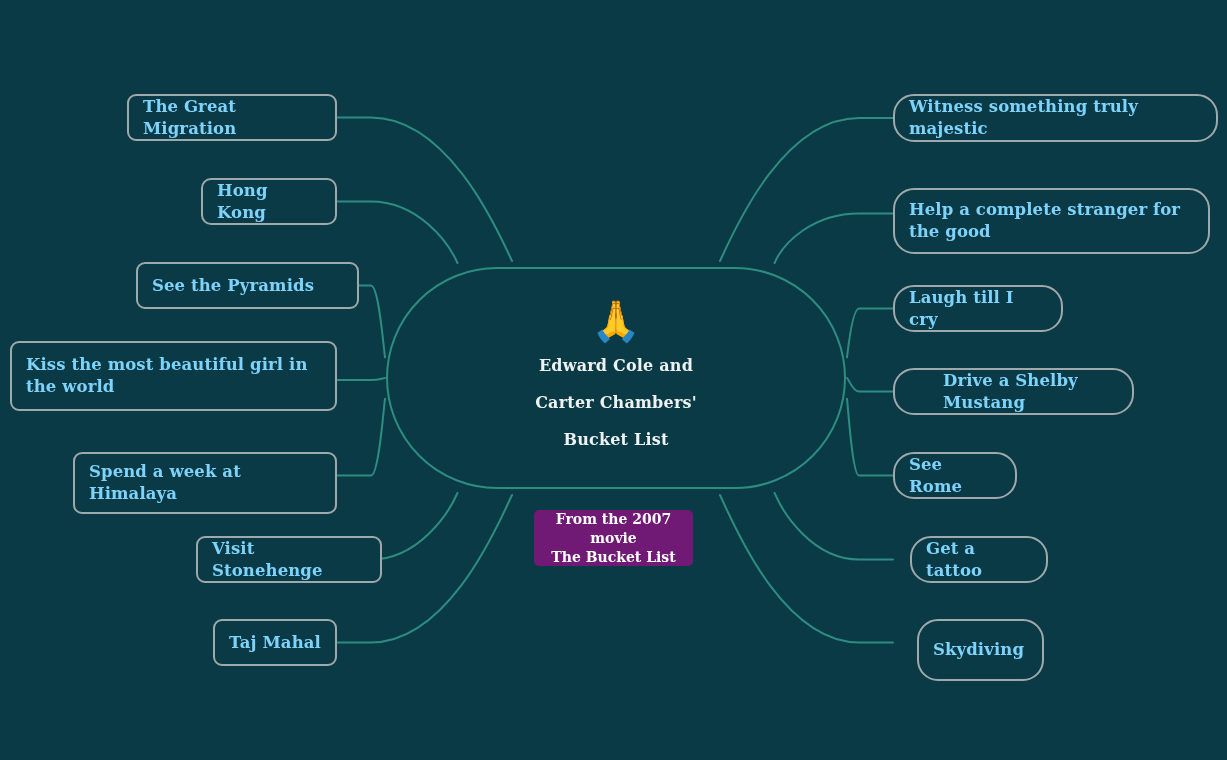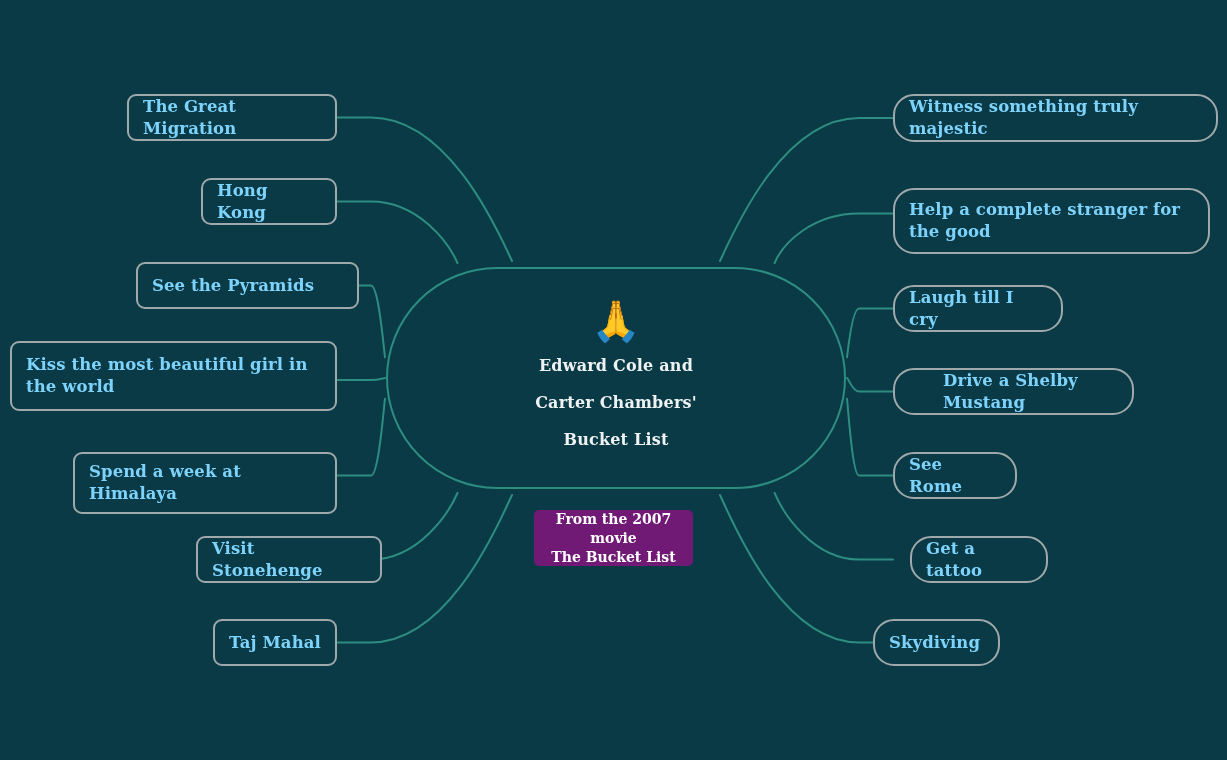--- a/index.html
+++ b/index.html
@@ -141,16 +141,16 @@
       <div class="node node-l" style="left: 151px; top: 536px; width: 186px; height: 47px; margin-left: 45px;">Visit Stonehenge</div>
       <div class="node node-l" style="left: 213px; top: 619px; width: 124px; height: 47px;">Taj Mahal</div>
     </div>
   <div id="right-nodes">
       <div class="node node-r" style="left: 893px; top: 94px; width: 325px; height: 48px;">Witness something truly majestic</div>
       <div class="node node-r" style="left: 893px; top: 188px; width: 317px; height: 66px;">Help a complete stranger for the good</div>
       <div class="node node-r" style="left: 893px; top: 285px; width: 170px; height: 47px;">Laugh till I cry</div>
       <div class="node node-r" style="left: 893px; top: 368px; width: 241px; height: 47px; padding-left: 48px;">Drive a Shelby Mustang</div>
       <div class="node node-r" style="left: 893px; top: 452px; width: 124px; height: 47px;">See Rome</div>
       <div class="node node-r" style="left: 893px; top: 536px; width: 138px; height: 47px; margin-left: 17px;">Get a tattoo</div>
-      <div class="node node-r" style="left: 873px; top: 619px; width: 127px; height: 47px;">Skydiving</div>
+      <div class="node node-r" style="left: 917px; top: 619px; width: 127px; height: 62px;">Skydiving</div>
     </div>
 
 </div>
 
 </body></html>

